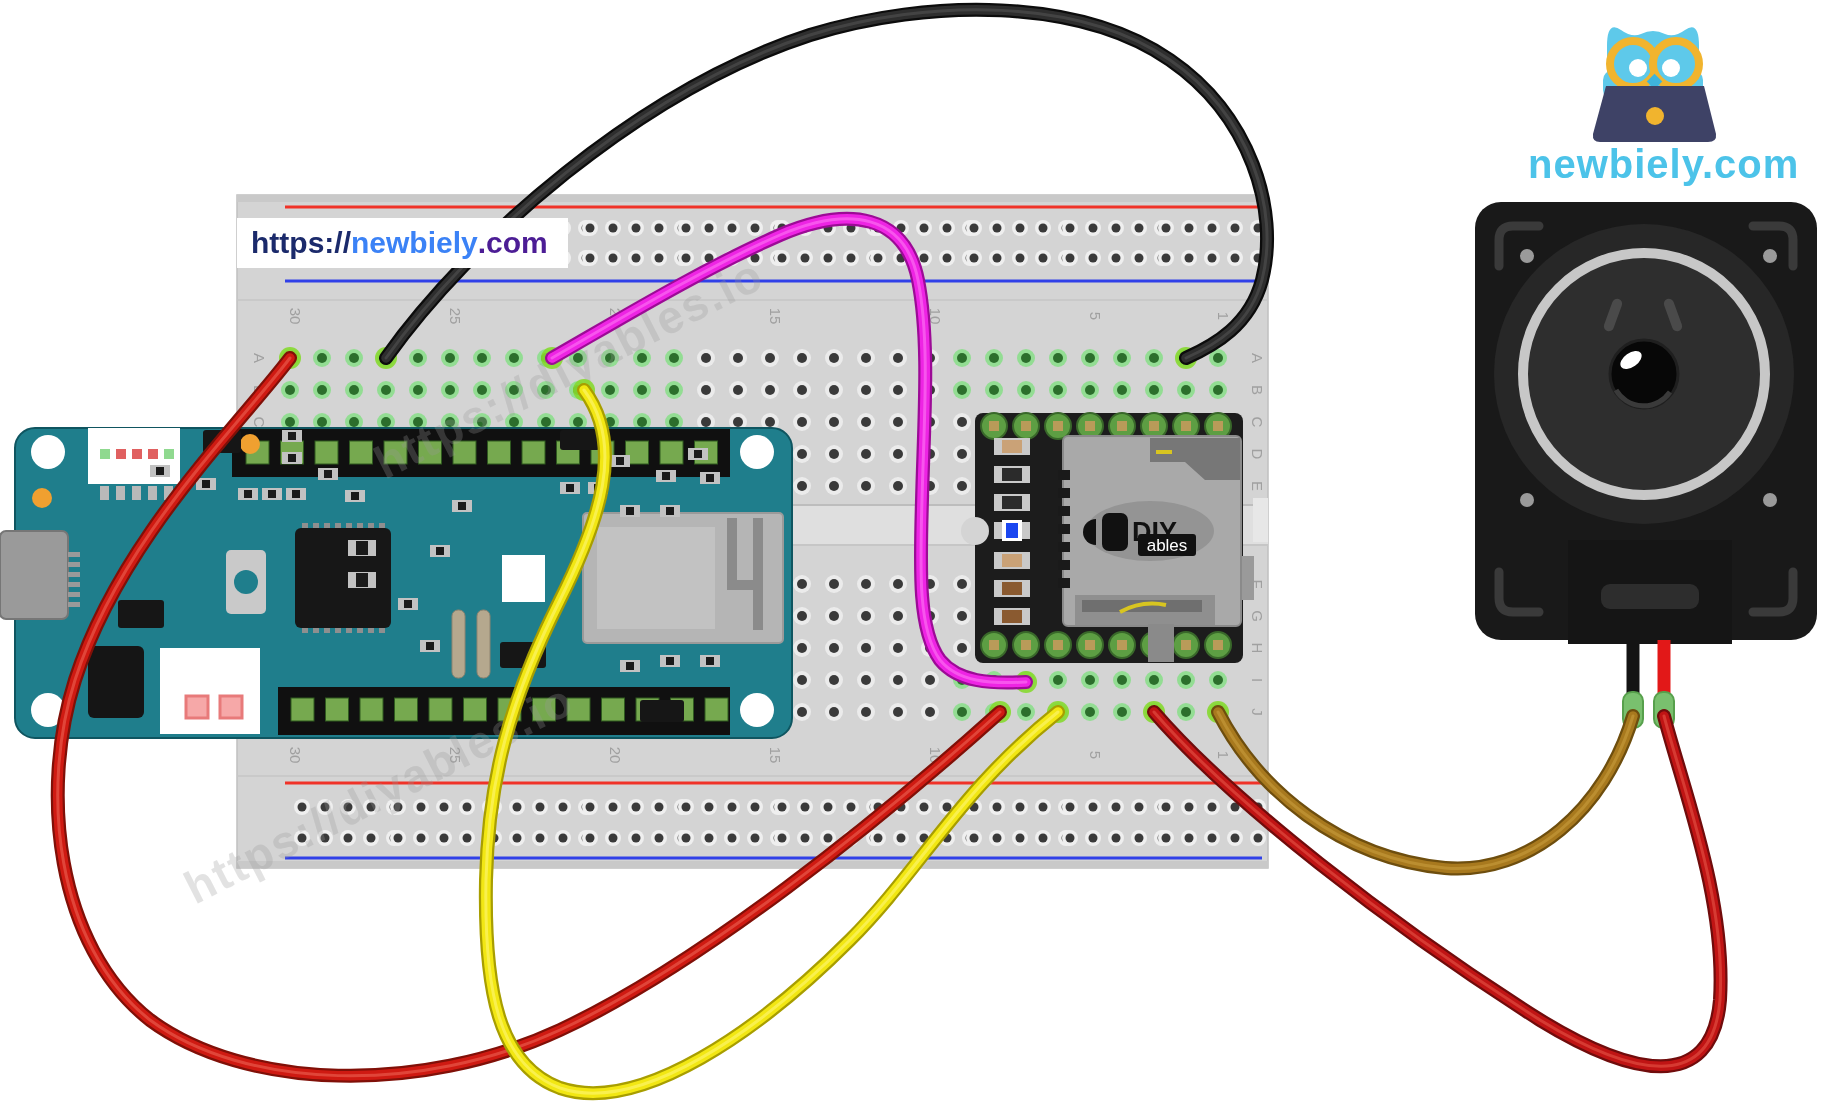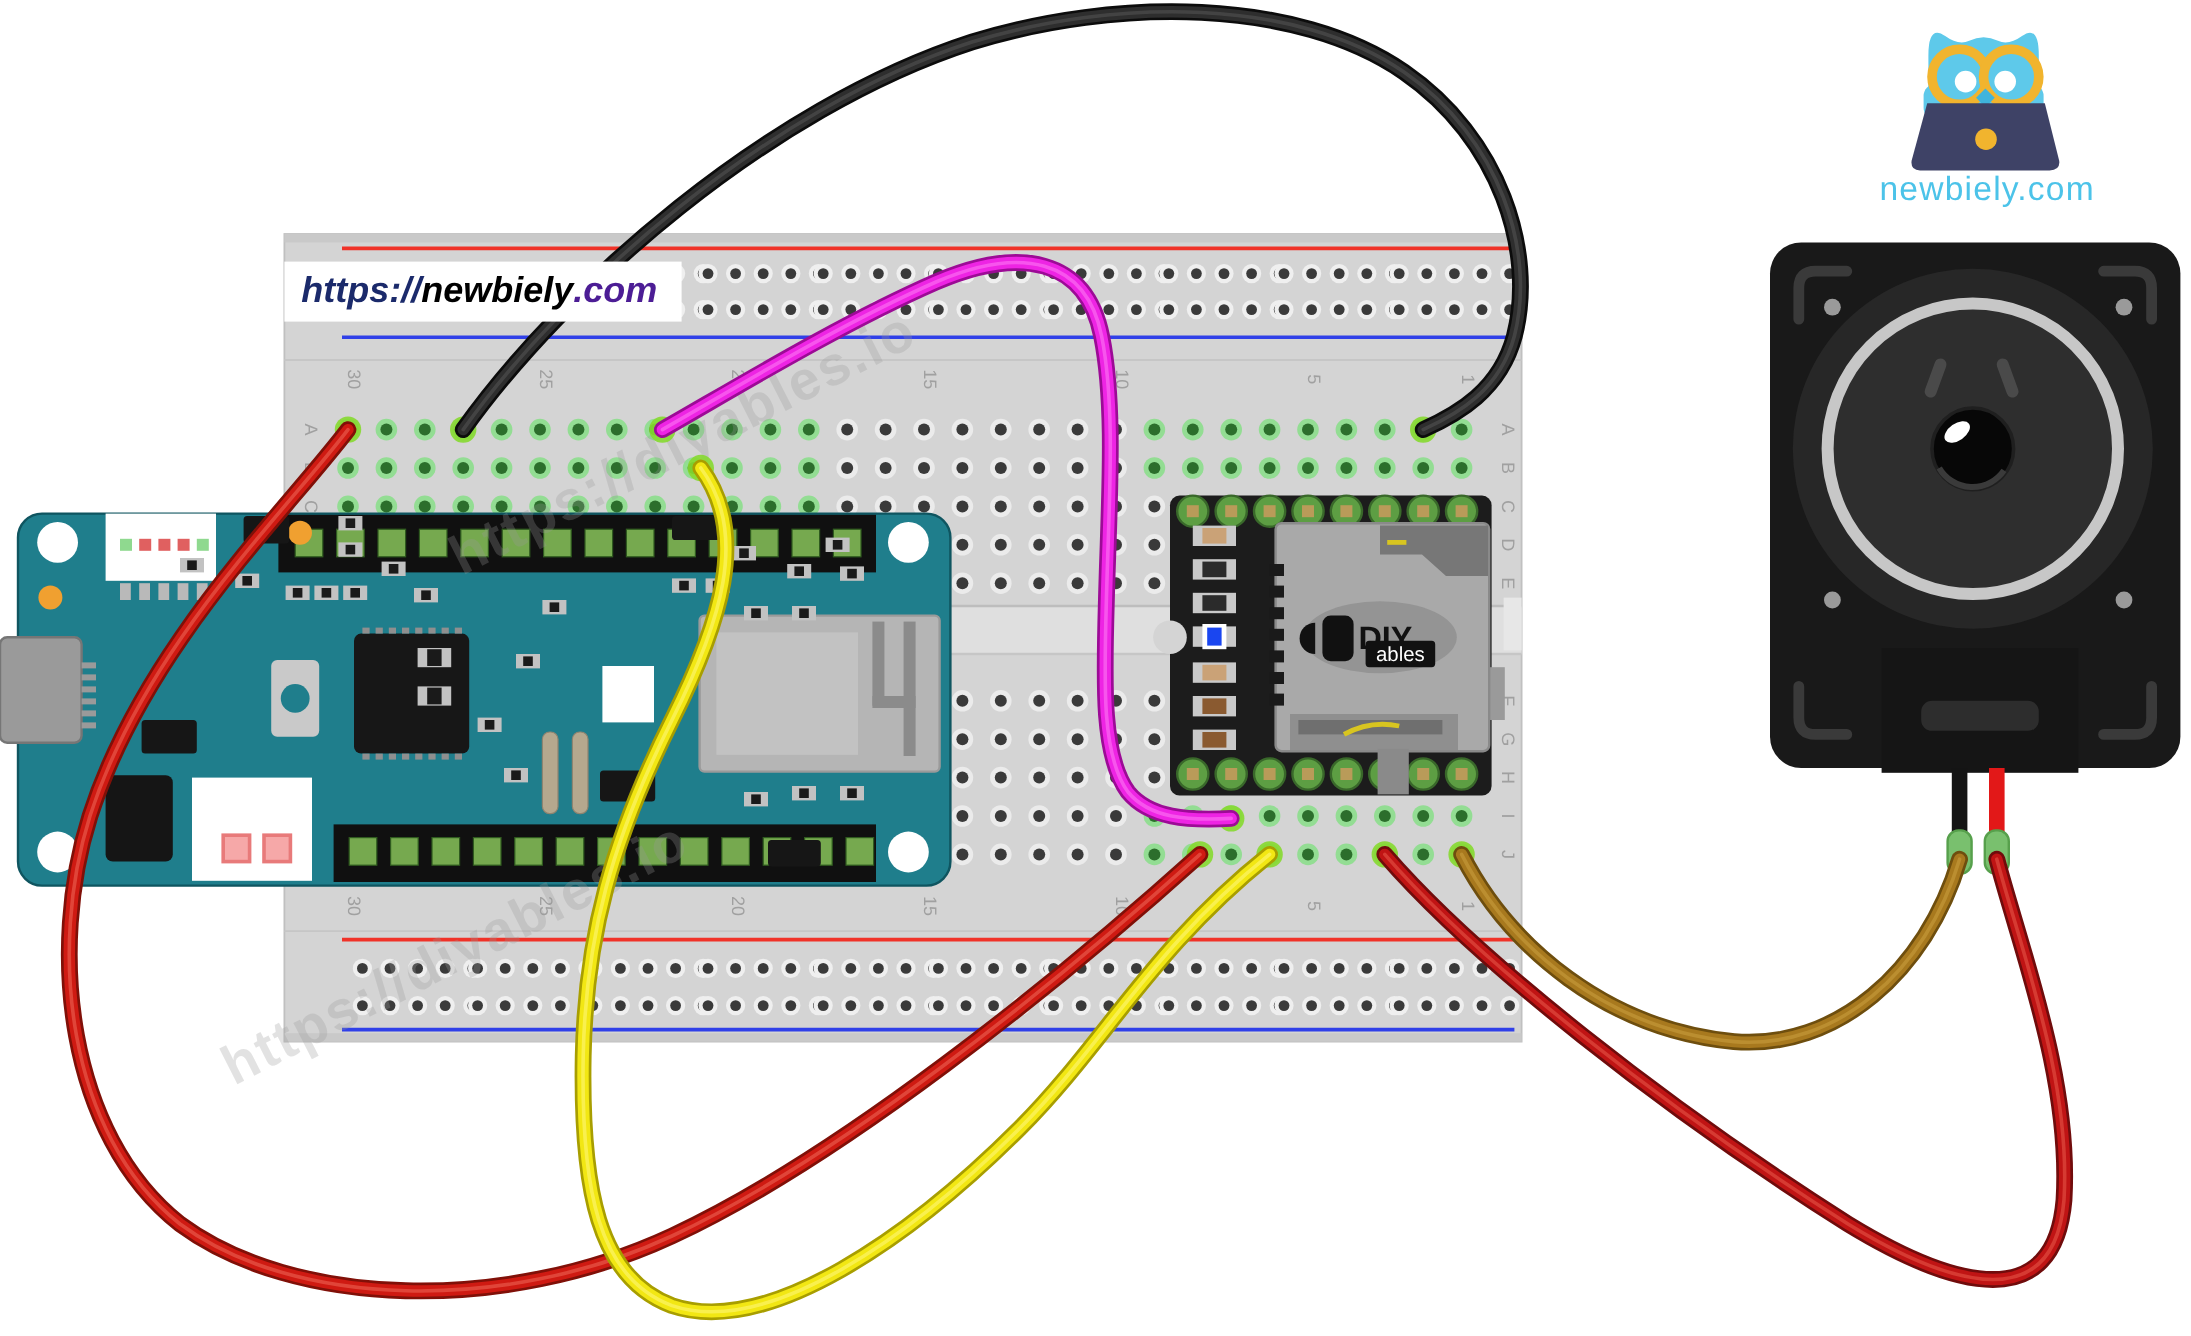--- a/index.html
+++ b/index.html
@@ -1,23 +1,23 @@
 <!DOCTYPE html>
 <html><head>
 <meta charset="utf-8">
 <style>
   html,body{margin:0;padding:0;background:#ffffff;}
   #stage{position:relative;width:1826px;height:1113px;background:#ffffff;overflow:hidden;
          font-family:"Liberation Sans",sans-serif;}
   #diagram-svg{position:absolute;left:0;top:0;}
   .url-label{position:absolute;left:237px;top:218px;width:331px;height:50px;background:#ffffff;
              display:flex;align-items:center;padding-left:14px;box-sizing:border-box;
-             font-style:italic;font-weight:bold;font-size:30px;letter-spacing:0px;z-index:20;}
+             font-weight:bold;font-size:30px;letter-spacing:0px;z-index:20;}
   .branding{position:absolute;left:1528px;top:142px;width:256px;text-align:center;
-            font-weight:normal;font-size:28px;letter-spacing:1px;z-index:20;}
+            font-weight:bold;font-size:40px;letter-spacing:1px;z-index:20;}
 </style>
 </head>
 <body>
 
 <div id="stage">
   <svg id="diagram-svg" width="1826" height="1113" viewBox="0 0 1826 1113" xmlns="http://www.w3.org/2000/svg">
       <g>
         <rect x="237" y="195" width="1031" height="673" fill="#d4d4d4" stroke="#c0c0c0" stroke-width="1.5"></rect>
         <rect x="237" y="195" width="1031" height="7" fill="#c9c9c9"></rect>
         <rect x="237" y="861" width="1031" height="7" fill="#c9c9c9"></rect>
@@ -1393,18 +1393,18 @@
         <circle cx="1638" cy="68" r="9" fill="#ffffff"></circle>
         <circle cx="1671" cy="68" r="9" fill="#ffffff"></circle>
         <rect x="1649" y="76" width="11" height="11" fill="#3fb4dc" transform="rotate(45 1654.5 81.5)"></rect>
         <path d="M1606 86 L1704 86 L1716 134 Q1717 142 1708 142 L1600 142 Q1592 142 1593 134 Z" fill="#3e4266"></path>
         <circle cx="1655" cy="116" r="9" fill="#f1b42e"></circle>
       </g>
     </svg>
 
   <div class="url-label">
     <span style="color:#1b2a6b">https://</span>
-      <span style="color:#000000">newbiely</span>
+      <span style="color:#3b82f6">newbiely</span>
       <span style="color:#4c1d95">.com</span>
   </div>
 
   <div class="branding" style="color:#4cc3e9">newbiely.com</div>
 </div>
 
 </body></html>

